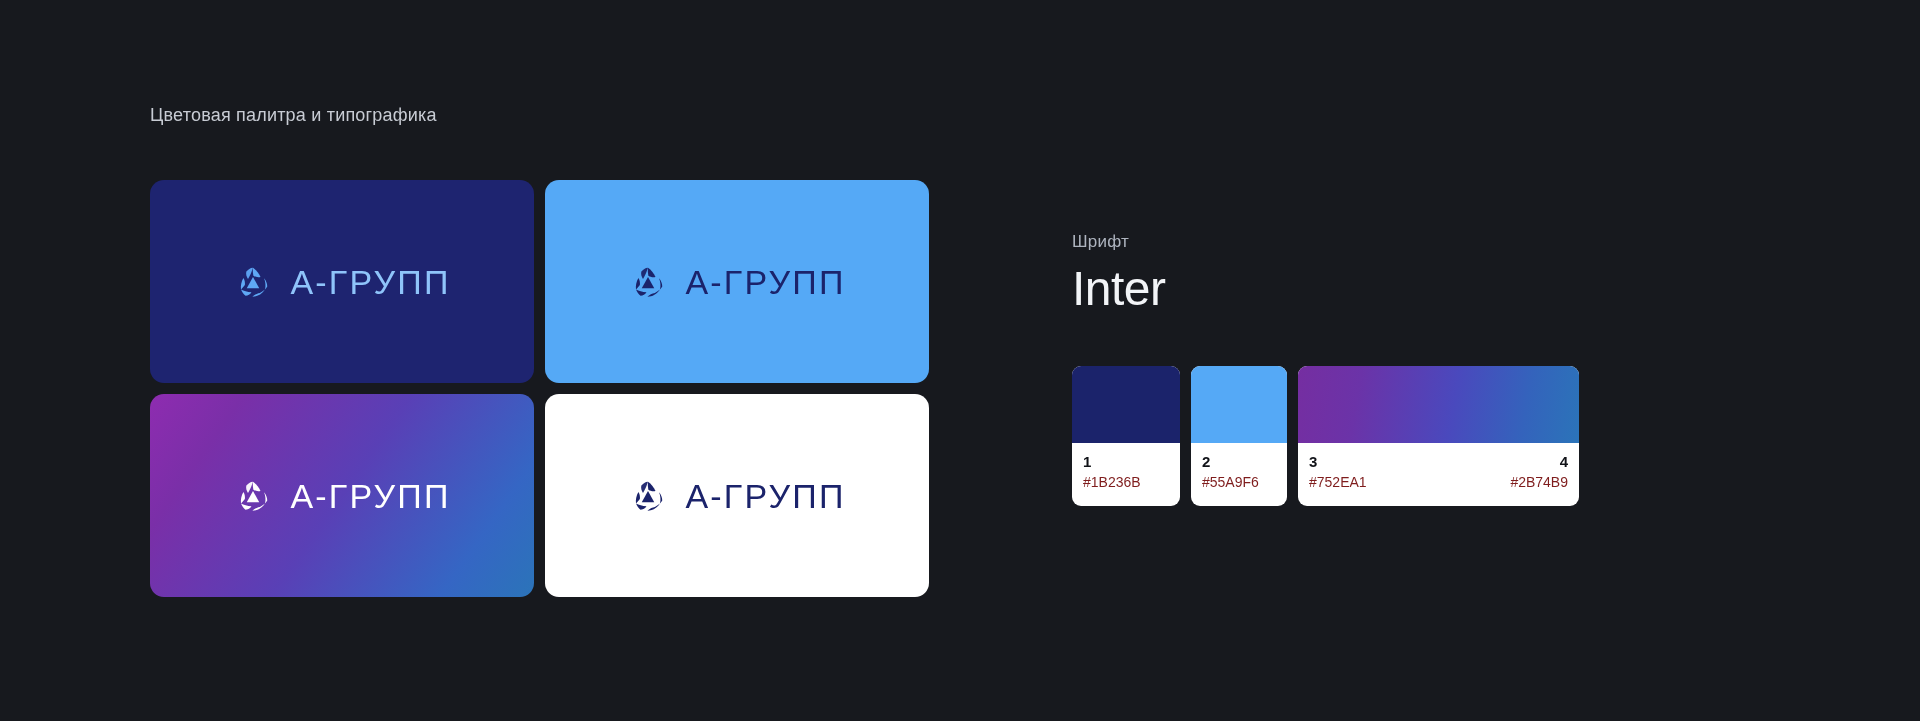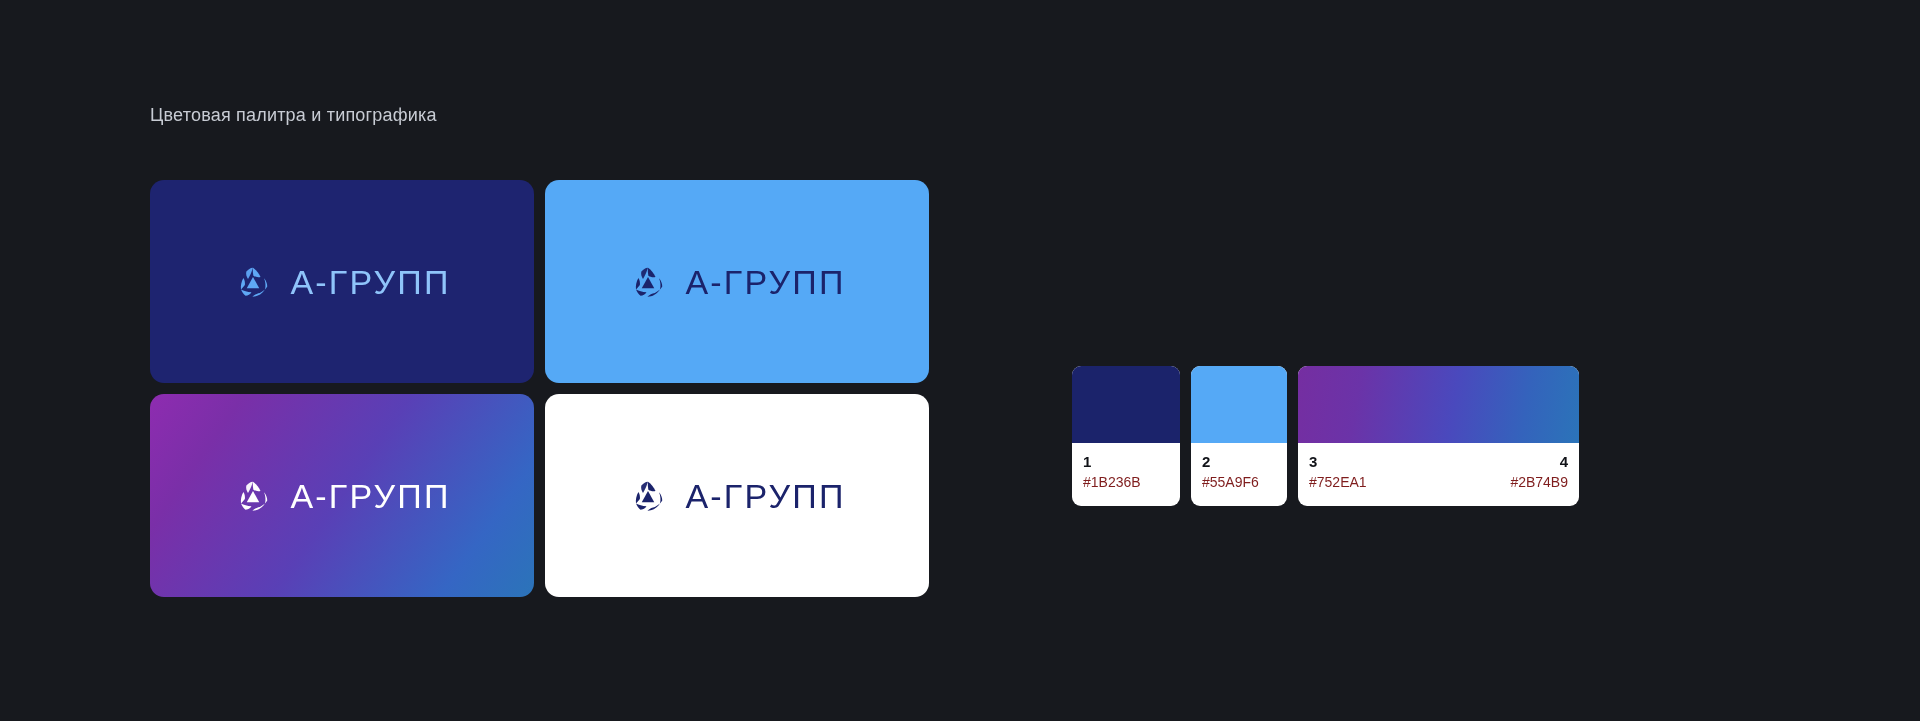--- a/index.html
+++ b/index.html
@@ -166,20 +166,24 @@
             </g>
             <path d="M32 24 L42 42 L22 42 Z" fill="#1B236B"></path>
           </svg>
         </span>
         <span class="wordmark">А-ГРУПП</span>
       </div>
     </div>
 
   </div>
 
+  <div class="type-block">
+    <div class="type-label">Шрифт</div>
+    <div class="type-name">Inter</div>
+  </div>
 
   <div class="swatches">
 
     <div class="swatch s1">
       <div class="chip c1"></div>
       <div class="meta">
         <div class="meta-row">
           <span class="meta-num">1</span>
         </div>
         <div class="meta-row">

